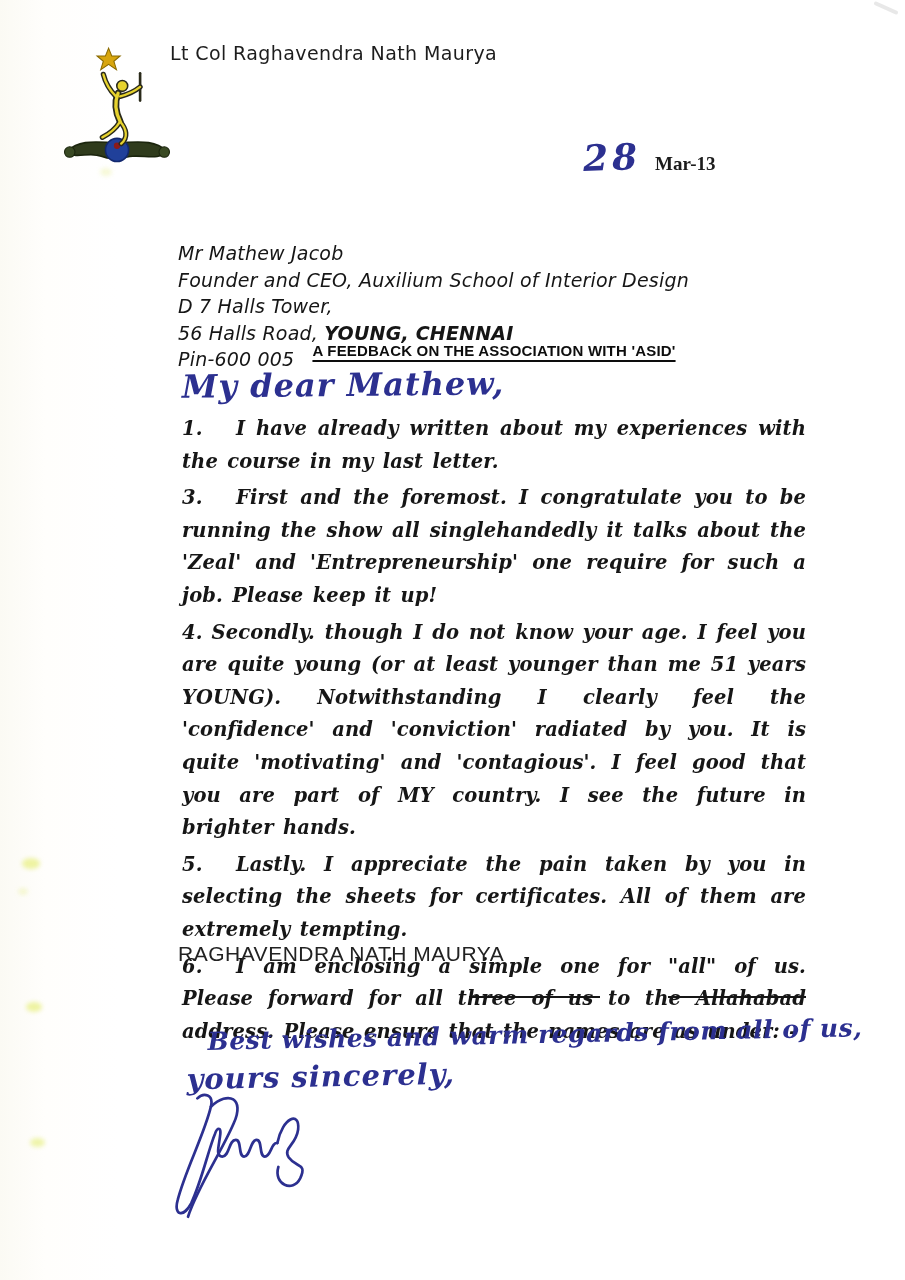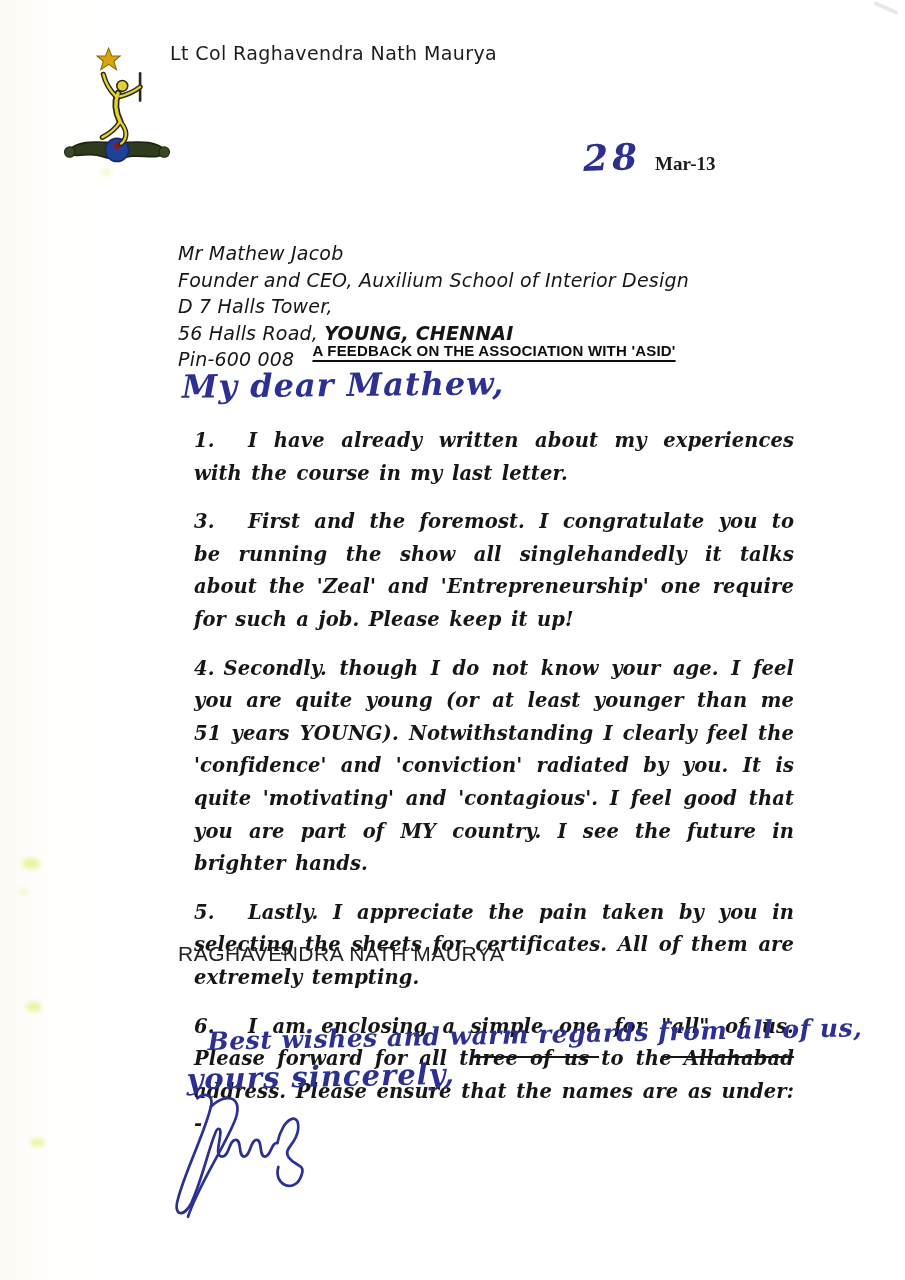--- a/index.html
+++ b/index.html
@@ -53,21 +53,21 @@
     font-size:32px; color:#2c3090; letter-spacing:1px; transform:rotate(-0.6deg);
   }
 
   
   .body-text {
     position:absolute; left:178px; top:409px; width:632px;
     font-family:"DejaVu Serif", serif; font-style:italic; font-weight:700;
     font-size:19.5px; line-height:32.6px; color:#161616;
     text-align:justify; word-spacing:2.5px; letter-spacing:0.1px;
   }
-  .para { margin:16px; }
+  .para { margin:4px; }
   .pnum { display:inline-block; width:54px; font-style:italic; }
   .para:nth-of-type(3) .pnum { width:auto; margin-right:9px; }
   .uline { border-bottom:2px solid #161616; padding-bottom:18px; }
 
   
   .names {
     position:absolute; left:178px; top:941px;
     font-family:"Liberation Sans", sans-serif; font-size:21px;
     line-height:26.5px; color:#222222; letter-spacing:0.5px;
   }
@@ -134,21 +134,21 @@
     <span class="date-print">Mar-13</span>
   </div>
 
   <div class="recipient">
     <div>Mr Mathew Jacob</div>
     <div>Founder and CEO, Auxilium School of Interior Design</div>
     <div>D 7 Halls Tower,</div>
     <div>
       <span>56 Halls Road, </span><span class="bold">YOUNG, CHENNAI</span>
     </div>
-    <div>Pin-600 008</div>
+    <div>Pin-600 005</div>
   </div>
 
   <div class="subject">A FEEDBACK ON THE ASSOCIATION WITH 'ASID'</div>
 
   <div class="salutation">My dear Mathew,</div>
 
   <div class="body-text">
     <p class="para"><span class="pnum">1.</span><span>I have already written about my experiences with the course in my last letter.</span></p>
     <p class="para"><span class="pnum">3.</span><span>First and the foremost. I congratulate you to be running the show all singlehandedly it talks about the 'Zeal' and 'Entrepreneurship' one require for such a job. Please keep it up!</span></p>
     <p class="para"><span class="pnum">4.</span><span>Secondly. though I do not know your age. I feel you are quite young (or at least younger than me 51 years YOUNG). Notwithstanding I clearly feel the 'confidence' and 'conviction' radiated by you. It is quite 'motivating' and 'contagious'. I feel good that you are part of MY country. I see the future in brighter hands.</span></p>

